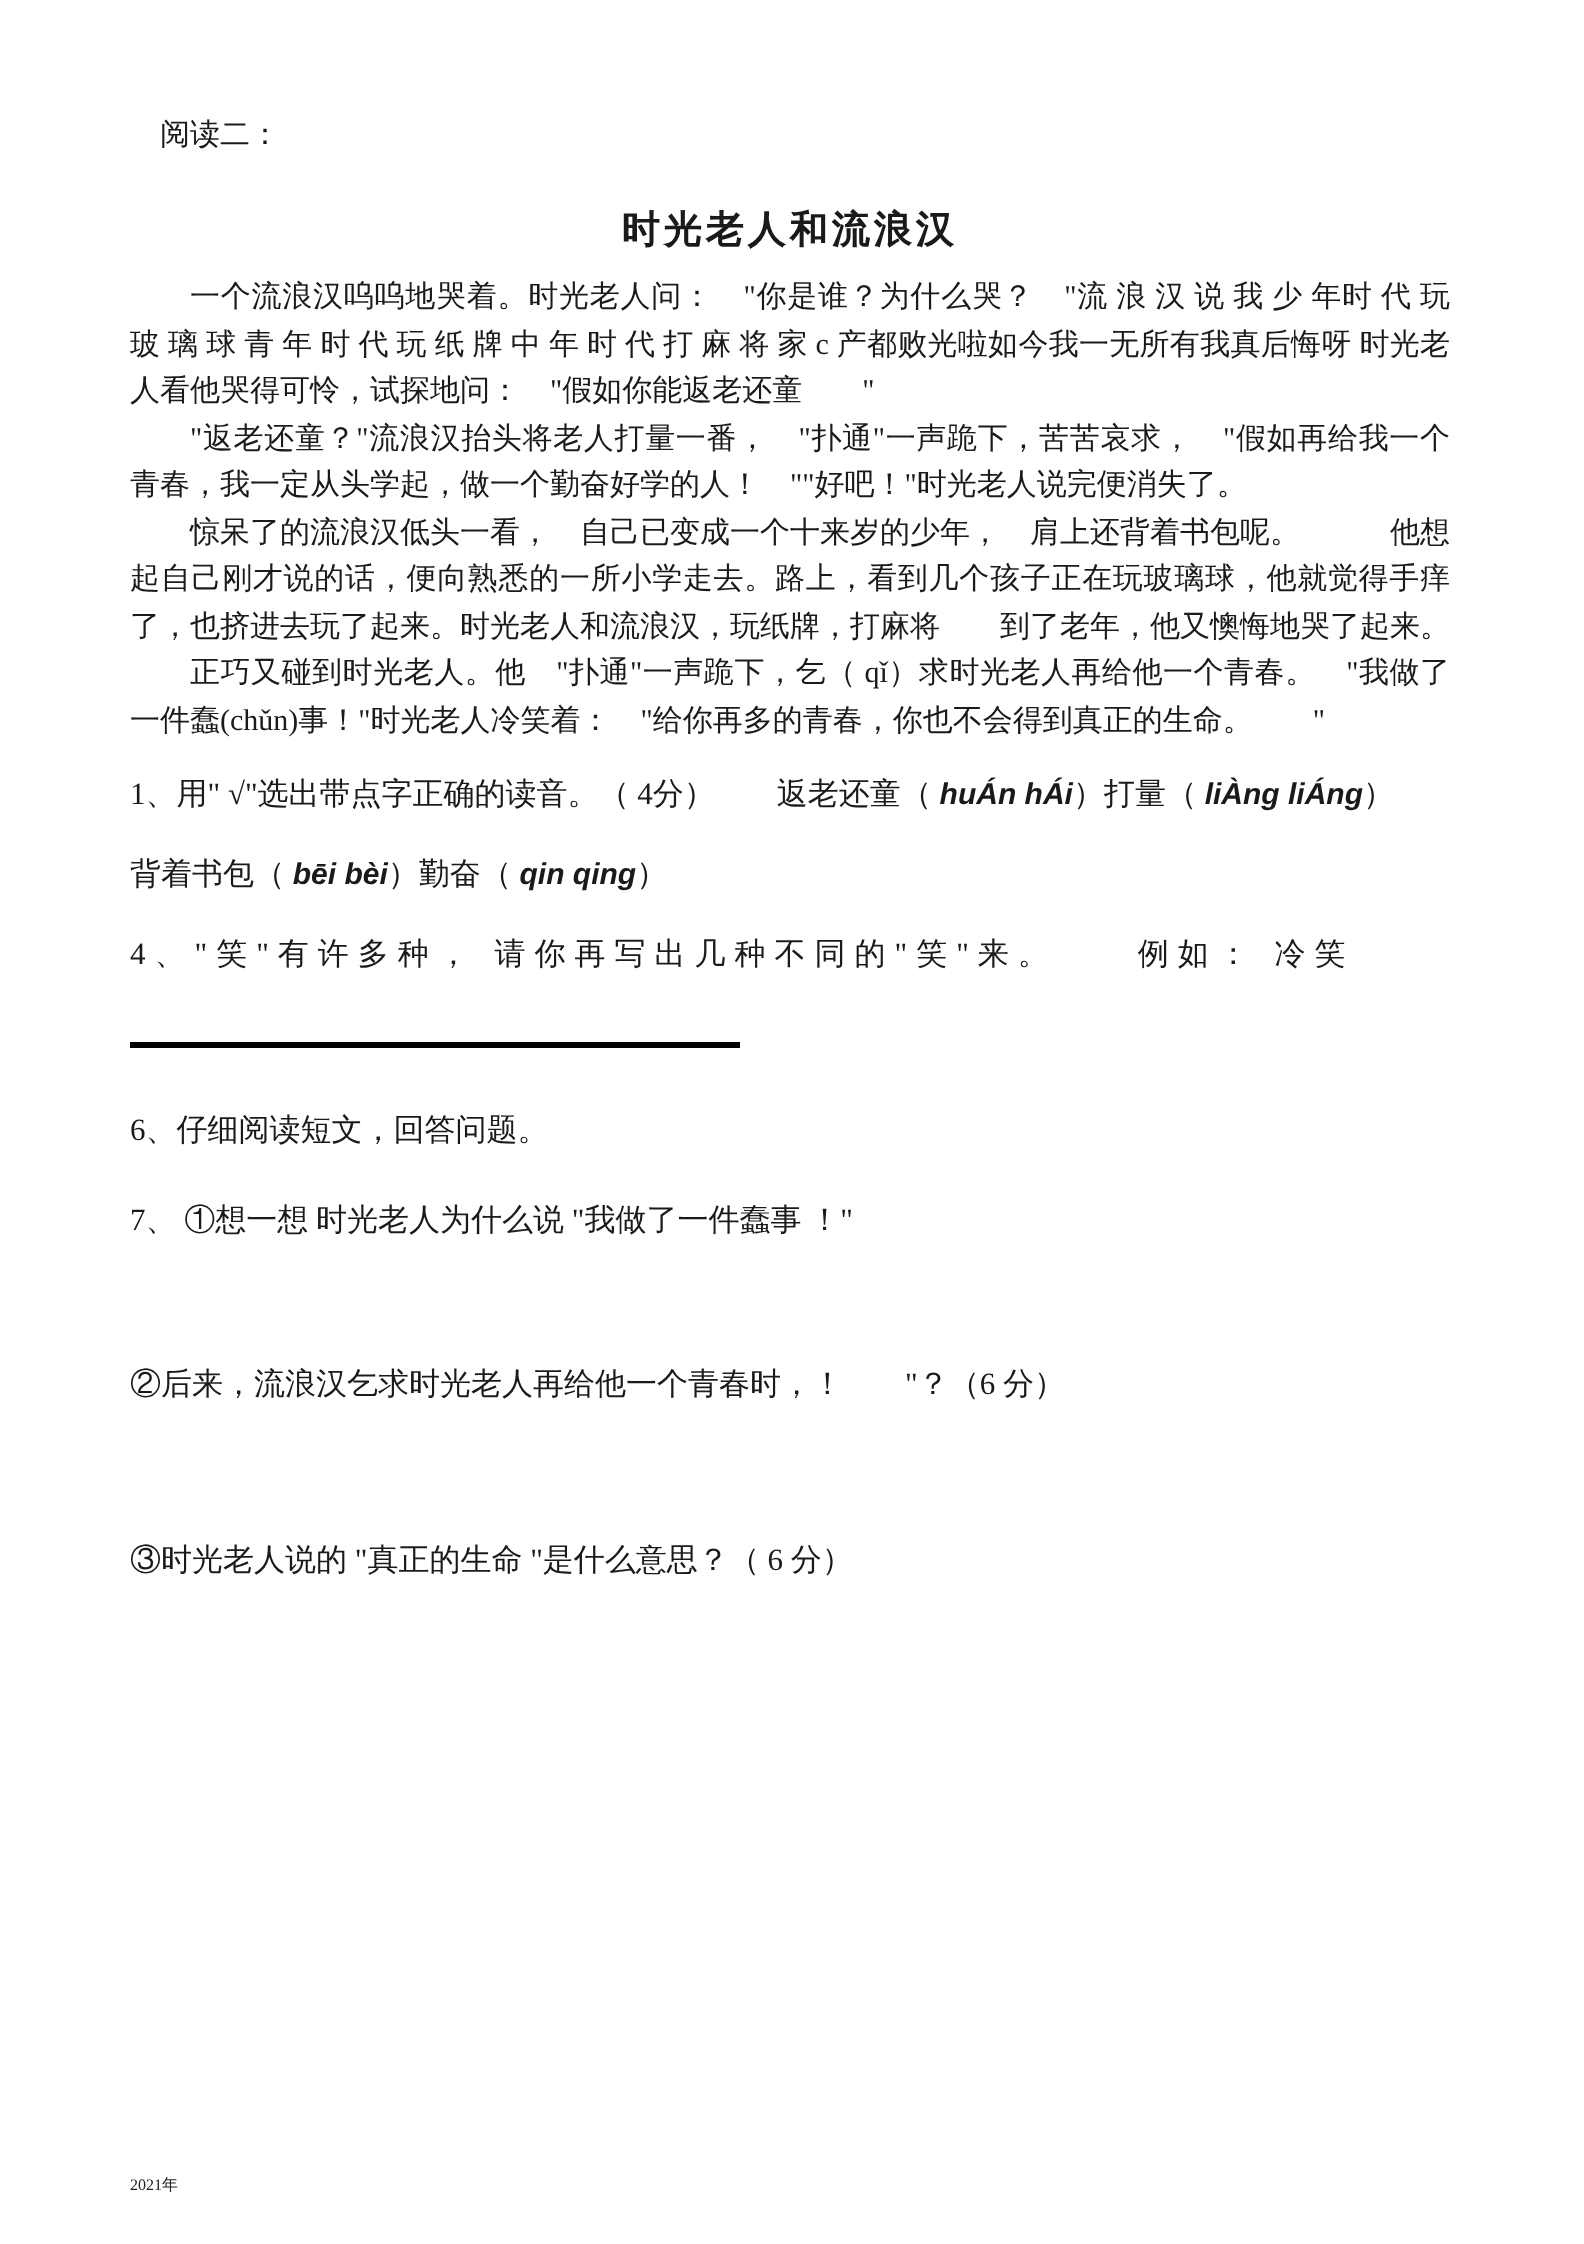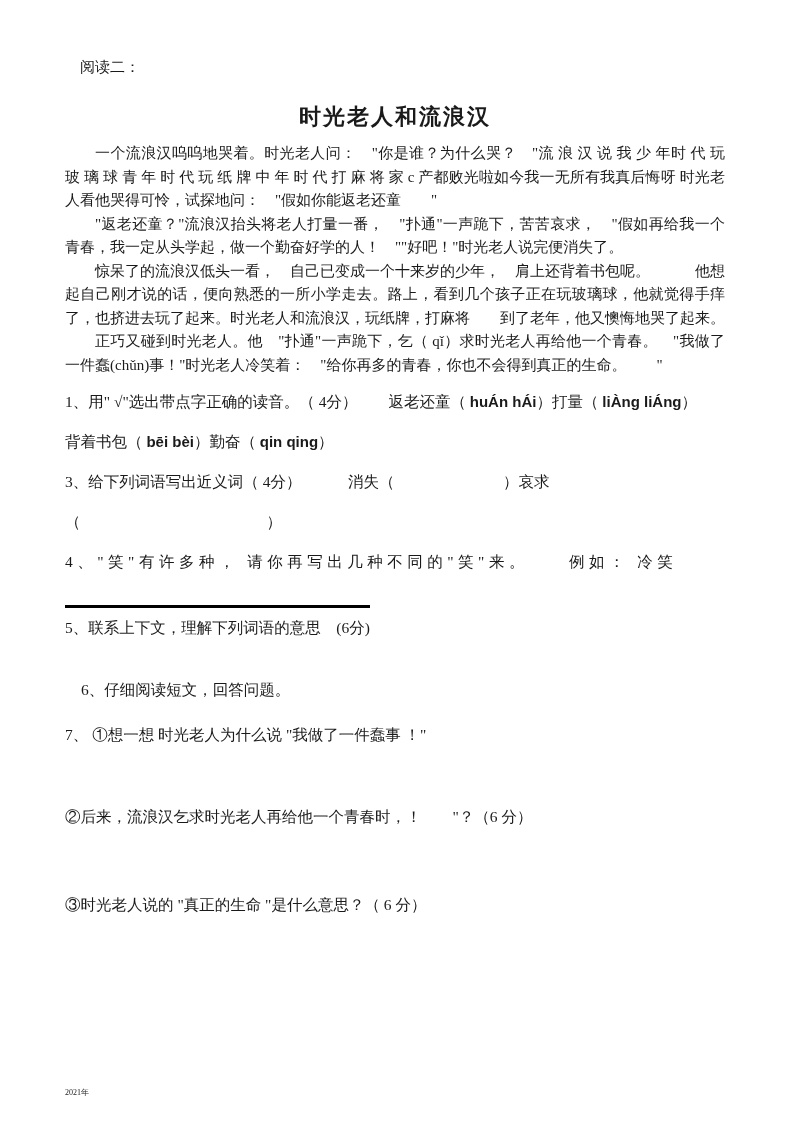--- a/index.html
+++ b/index.html
@@ -9,44 +9,44 @@
     margin:0 auto;
     background:#ffffff;
     color:#1a1a1a;
     font-family:"Liberation Serif","DejaVu Serif",serif;
     box-sizing:border-box;
     padding:58px 47px 0 45px;
     overflow:hidden;
   }
   .section-label { font-size:15px; text-indent:1em; }
   .doc-title {
-    text-align:center; font-size:22px; font-weight:bold;
+    text-align:center; font-size:19px; font-weight:bold;
     letter-spacing:2px; margin:25px 0 10px 0;
   }
   .para {
     font-size:15px; line-height:23.5px; margin:0;
     text-indent:2em; text-align:justify;
   }
   .questions { font-size:15.5px; line-height:40px; margin-top:5px; }
   .q { margin:0; }
   .ls { letter-spacing:4.5px; }
   .py {
     font-family:"Liberation Sans","DejaVu Sans",sans-serif;
-    font-weight:bold; font-size:15px; letter-spacing:0;
+    font-weight:bold; font-size:15px; letter-spacing:0;font-style:italic;
   }
   .blank {
     display:inline-block; border-bottom:2px solid #000;
     height:1.05em; vertical-align:baseline;
   }
   .rule-line {
     width:305px; height:23px; border-bottom:3px solid #000;
     margin:0;
   }
   .indent1 { margin-left:15px; }
-  .mt-q6 { margin-top:22px;margin-left:16px; }
+  .mt-q6 { margin-top:22px; }
   .mt-q7 { margin-top:5px; }
   .mt-q7b { margin-top:45px; }
   .mt-q7c { margin-top:42px; }
   .mt-q7d { margin-top:48px; }
   .footer {
     position:absolute; left:45px; bottom:24px;
     font-size:8px; color:#222;margin-top:20px;
   }
 </style>
 </head>
@@ -61,27 +61,25 @@
   <p class="para">一个流浪汉呜呜地哭着。时光老人问：　"你是谁？为什么哭？　"流 浪 汉 说 我 少 年时 代 玩 玻 璃 球 青 年 时 代 玩 纸 牌 中 年 时 代 打 麻 将 家 c 产都败光啦如今我一无所有我真后悔呀 时光老人看他哭得可怜，试探地问：　"假如你能返老还童　　"</p>
   <p class="para">"返老还童？"流浪汉抬头将老人打量一番，　"扑通"一声跪下，苦苦哀求，　"假如再给我一个青春，我一定从头学起，做一个勤奋好学的人！　""好吧！"时光老人说完便消失了。</p>
   <p class="para">惊呆了的流浪汉低头一看，　自己已变成一个十来岁的少年，　肩上还背着书包呢。　　　他想起自己刚才说的话，便向熟悉的一所小学走去。路上，看到几个孩子正在玩玻璃球，他就觉得手痒了，也挤进去玩了起来。时光老人和流浪汉，玩纸牌，打麻将　　到了老年，他又懊悔地哭了起来。</p>
   <p class="para">正巧又碰到时光老人。他　"扑通"一声跪下，乞（ qǐ）求时光老人再给他一个青春。　"我做了一件蠢(chǔn)事！"时光老人冷笑着：　"给你再多的青春，你也不会得到真正的生命。　　"</p>
 
   <div class="questions">
 
     <p class="q"><span>1、用" √"选出带点字正确的读音。（ 4分）　　返老还童（ </span><span class="py">huÁn  hÁi</span><span>）打量（ </span><span class="py">liÀng liÁng</span><span>）　 背着书包（ </span><span class="py">bēi  bèi</span><span>）勤奋（ </span><span class="py">qin  qing</span><span>）</span></p>
 
 
-    <p class="q">3、给下列词语写出近义词（ 4分）　　　消失（　　　　　　　）哀求（　　　　　　　　　　　　）</p>
 
     <p class="q ls">4、"笑"有许多种， 请你再写出几种不同的"笑"来。　　例如： 冷笑</p>
 
     <div class="rule-line"></div>
 
-    <p class="q">5、联系上下文，理解下列词语的意思　(6分)</p>
 
 
 
     <p class="q mt-q6">6、仔细阅读短文，回答问题。</p>
 
     <p class="q mt-q7">7、 ①想一想 时光老人为什么说 "我做了一件蠢事 ！"</p>
 
 
     <p class="q mt-q7c">②后来，流浪汉乞求时光老人再给他一个青春时，！　　"？（6 分）</p>
 

